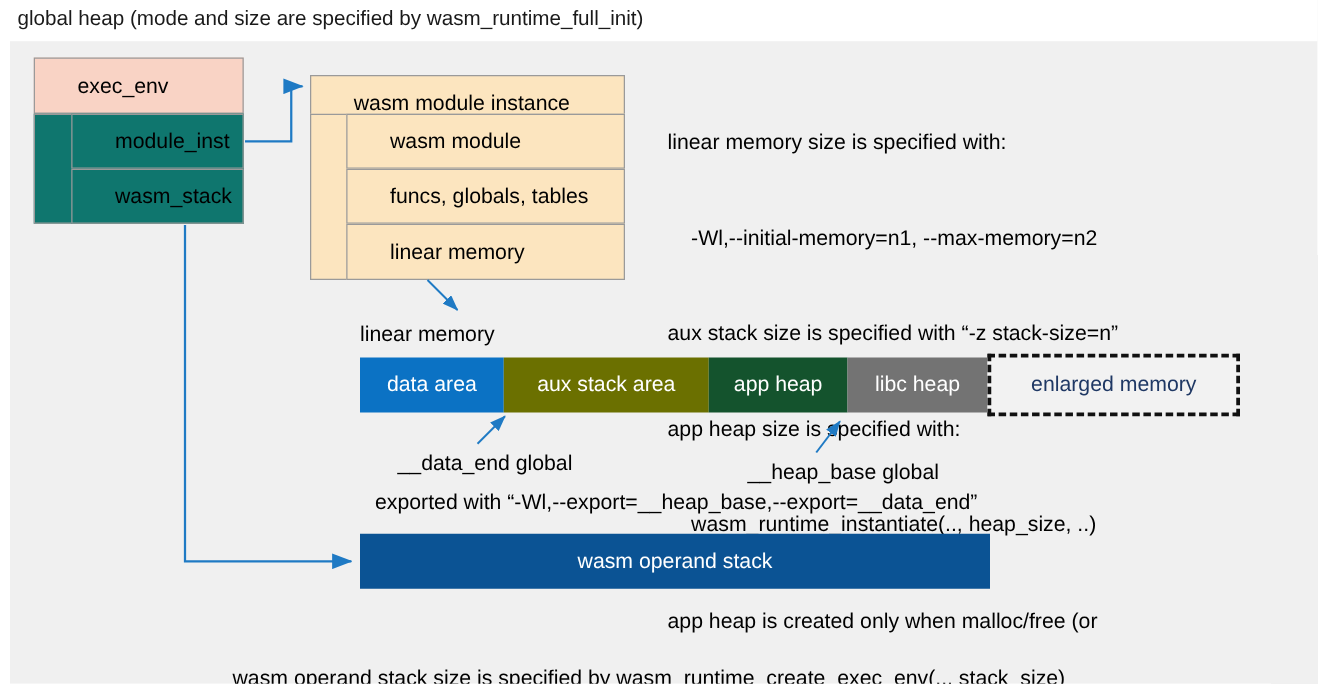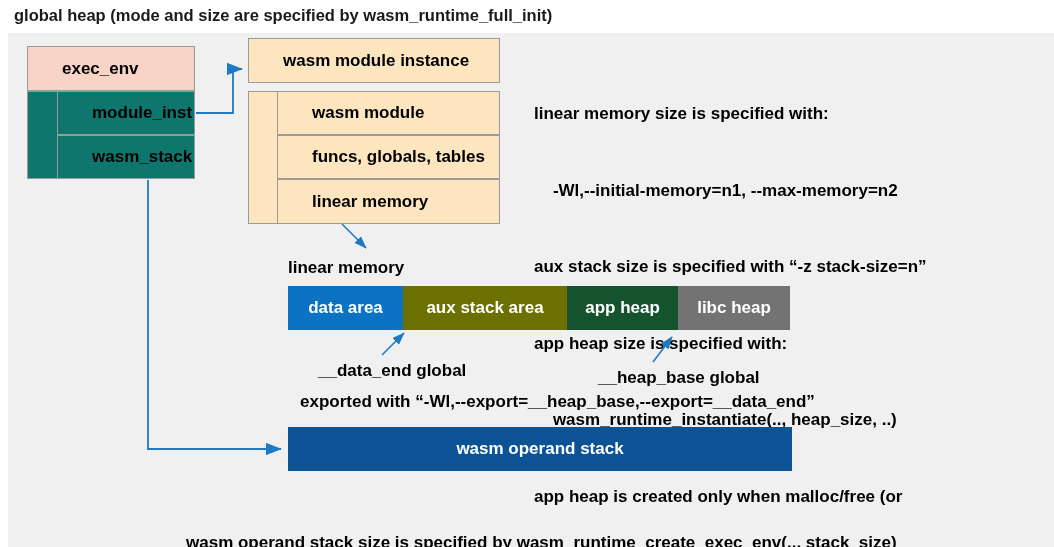--- a/index.html
+++ b/index.html
@@ -16,21 +16,20 @@
     font-family: "Liberation Sans", sans-serif;
     color: #000000;
   }
 
   
   #diagram {
     position: absolute;
     left: 0; top: 0;
     width: 1054px;
     height: 547px;
-    font-weight: bold;
   }
   .panel {
     position: absolute;
     left: 8px;
     top: 33px;
     width: 1046px;
     height: 514px;
     background: #f0f0f0;
   }
 
@@ -152,21 +151,21 @@
     <span class="lbl row-label">exec_env</span>
   </div>
   <div class="box pink" style="left:27px; top:91px; width:168px; height:88px;"></div>
   <div class="box pink" style="left:57px; top:91px; width:138px; height:44px;">
     <span class="lbl row-label">module_inst</span>
   </div>
   <div class="box pink" style="left:57px; top:135px; width:138px; height:44px;">
     <span class="lbl row-label">wasm_stack</span>
   </div>
 
-  <div class="box cream" style="left:248px; top:38px; width:252px; height:45px;">
+  <div class="box cream" style="left:248px; top:60px; width:252px; height:45px;">
     <span class="lbl row-label">wasm module instance</span>
   </div>
   <div class="box cream" style="left:248px; top:91px; width:252px; height:133px;"></div>
   <div class="box cream" style="left:277px; top:91px; width:223px; height:44px;">
     <span class="lbl row-label">wasm module</span>
   </div>
   <div class="box cream" style="left:277px; top:135px; width:223px; height:44px;">
     <span class="lbl row-label">funcs, globals, tables</span>
   </div>
   <div class="box cream" style="left:277px; top:179px; width:223px; height:45px;">
@@ -189,20 +188,23 @@
     <span>data area</span>
   </div>
   <div class="membar" style="left:403px; top:286px; width:164px; height:44px; background:#6b7000;">
     <span>aux stack area</span>
   </div>
   <div class="membar" style="left:567px; top:286px; width:111px; height:44px; background:#14532d;">
     <span>app heap</span>
   </div>
   <div class="membar" style="left:678px; top:286px; width:112px; height:44px; background:#737373;">
     <span>libc heap</span>
+  </div>
+  <div class="dashedbox" style="left:790px; top:283px; width:202px; height:50px;">
+    <span>enlarged memory</span>
   </div>
 
   <div class="caption" style="left:318px; top:358px;">__data_end global</div>
   <div class="caption" style="left:598px; top:365px;">__heap_base global</div>
   <div class="caption" style="left:300px; top:389px;">exported with “-Wl,--export=__heap_base,--export=__data_end”</div>
 
   <div class="opstack" style="left:288px; top:427px; width:504px; height:44px;">
     <span>wasm operand stack</span>
   </div>
 

